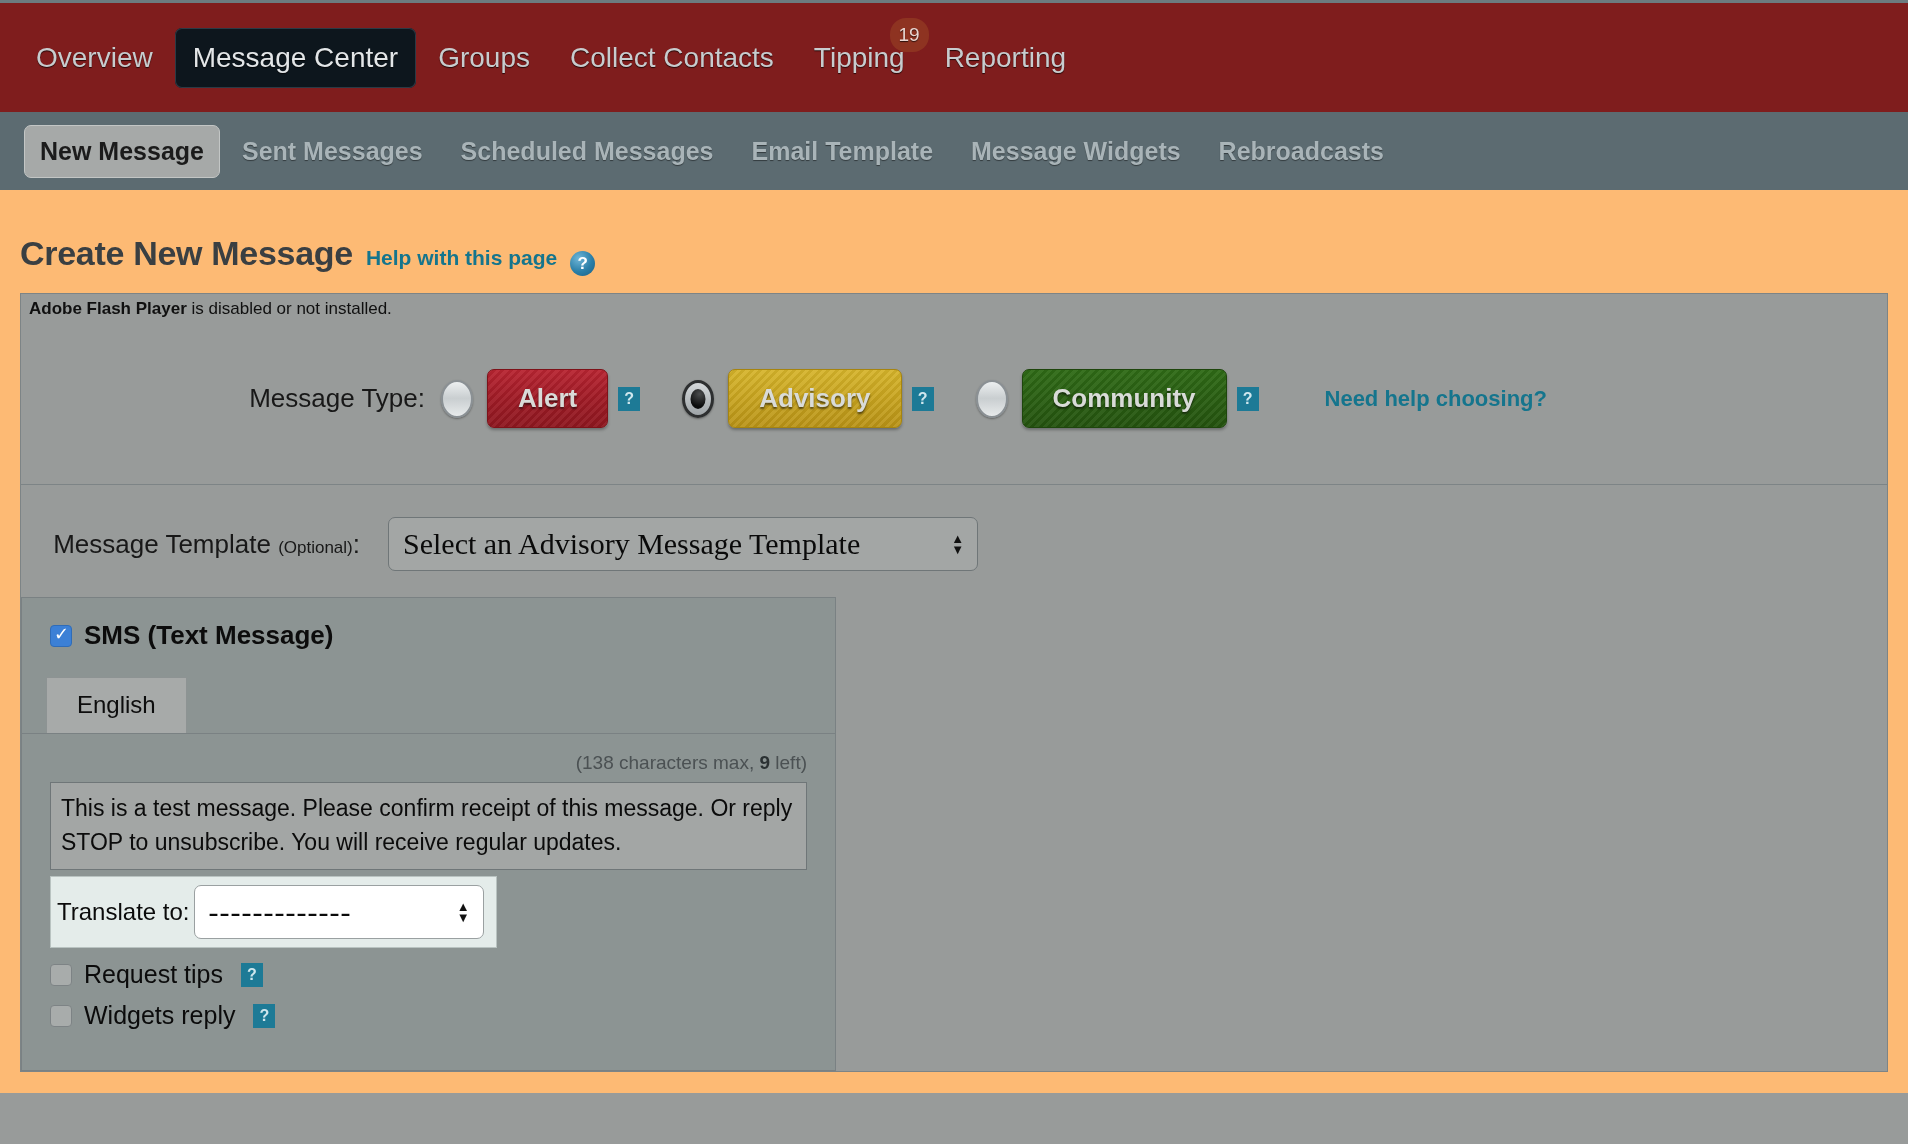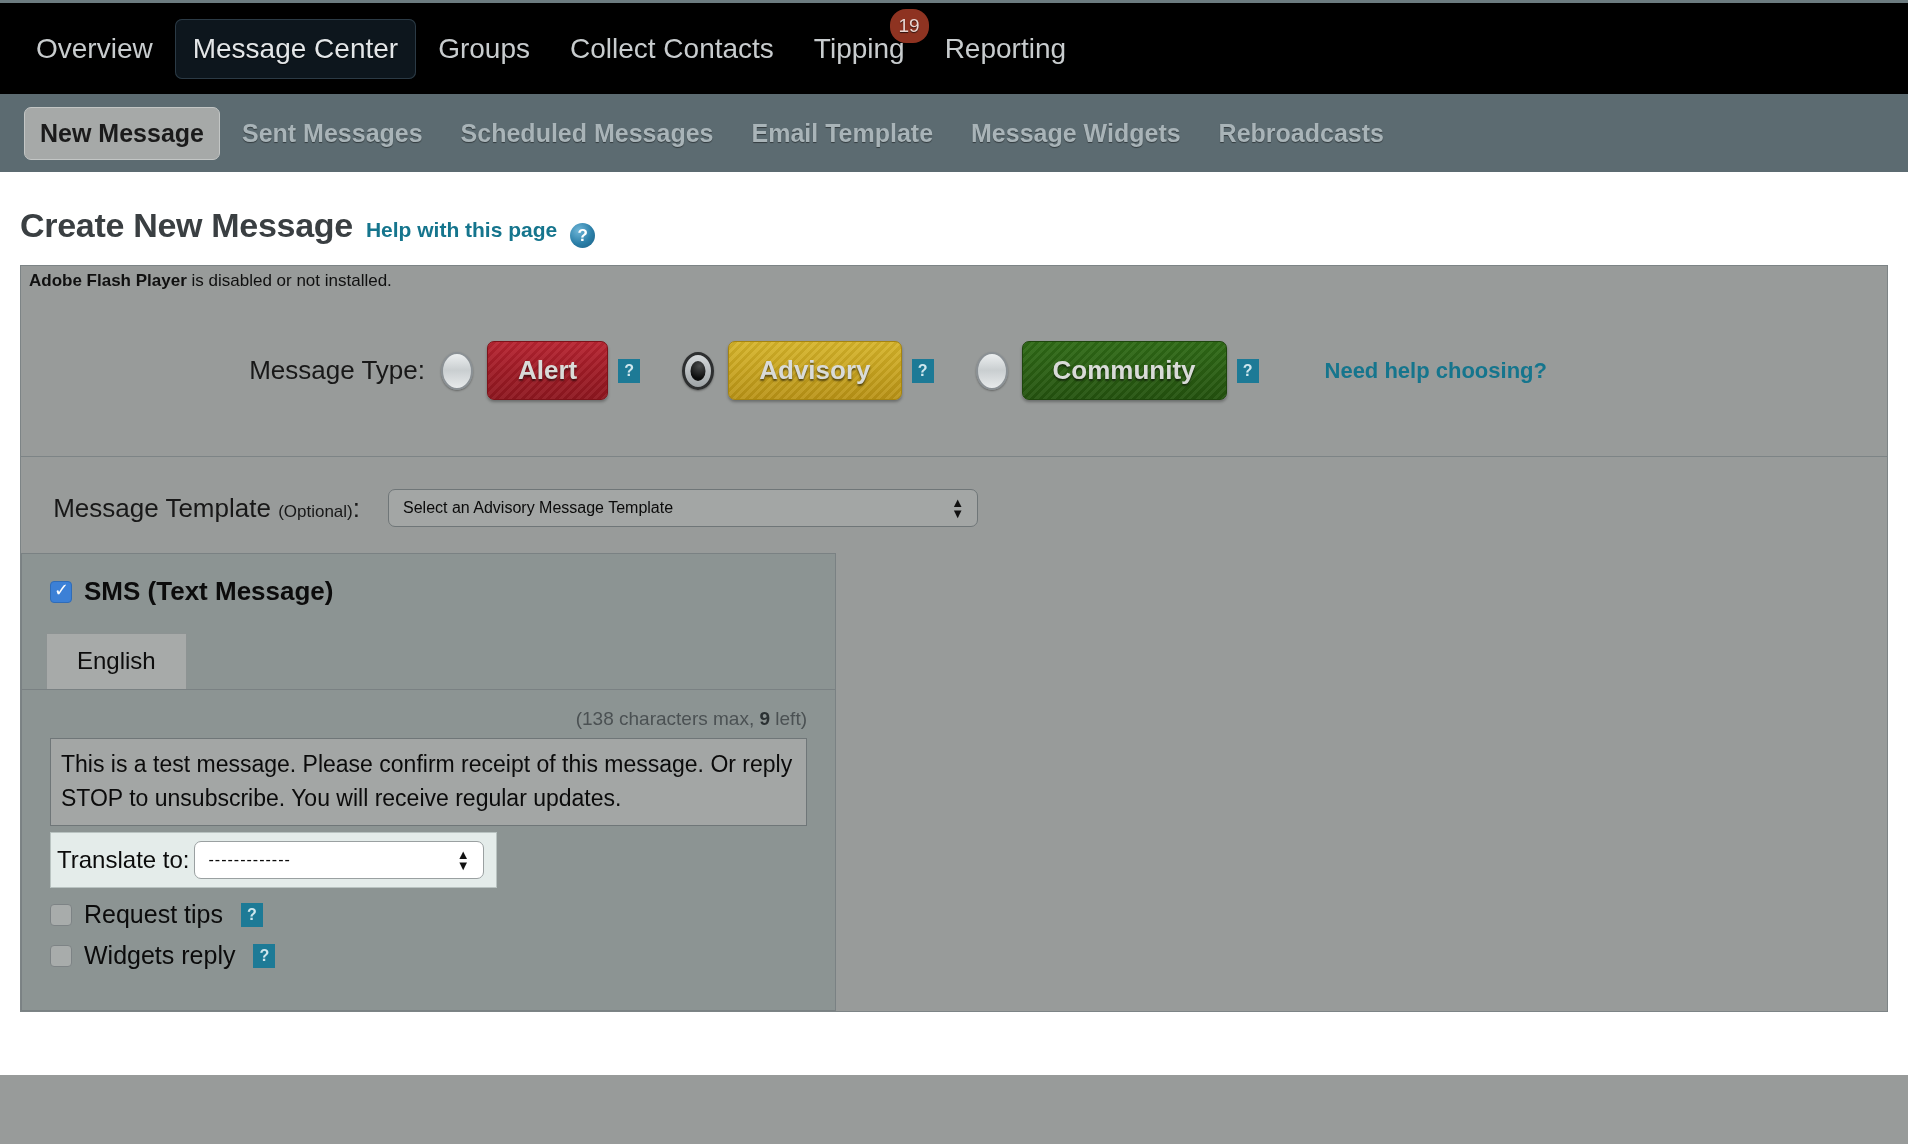--- a/index.html
+++ b/index.html
@@ -6,22 +6,22 @@
   html, body {
     margin: 0; padding: 0;
     width: 1908px; height: 1144px;
     background: #989b9a;
     font-family: "Liberation Sans", sans-serif;
     overflow: hidden;
   }
 
   
   .topnav {
-    height: 94px;
-    background: #000000;
+    height: 112px;
+    background: #7f1d1d;
     border-top: 3px solid #6c7b7f;
     display: flex;
     align-items: center;
     padding-left: 18px;
     gap: 4px;
   }
   .topnav-item {
     position: relative;
     color: #c8ccce;
     font-size: 28px;
@@ -70,22 +70,22 @@
     background: #a6a9a8;
     color: #1b1b1b;
     border: 1px solid #c3c6c5;
     border-radius: 7px;
     text-shadow: none;
     padding: 11px 15px;
   }
 
   
   .page {
-    background: #ffffff;
-    padding: 2px 20px;
+    background: #fdba74;
+    padding: 12px 20px;
     height: 903px;
     position: relative;
   }
   .page-title-row {
     display: flex;
     align-items: baseline;
     gap: 13px;
     padding: 32px 0 20px 0;
   }
   .page-title {
@@ -225,24 +225,24 @@
   .template-row { padding: 32px 0 26px 0; gap: 12px; }
   .template-label { width: 355px; padding-right: 16px; }
   .template-label .optional { font-size: 17px; }
 
   .select-box {
     appearance: none;
     -webkit-appearance: none;
     background: #a3a6a5;
     border: 1px solid #6f7678;
     border-radius: 7px;
-    font-size: 16px;
+    font-size: 30px;
     color: #0a0a0a;
     padding: 9px 40px 10px 14px;
-    font-family: Liberation Sans, sans-serif;
+    font-family: Liberation Serif, serif;
     cursor: pointer;
   }
   .select-wrap { position: relative; display: inline-block; }
   .select-wrap .arrows {
     position: absolute;
     right: 14px; top: 50%;
     transform: translateY(-50%);
     font-size: 13px;
     line-height: 0.85;
     color: #111;

